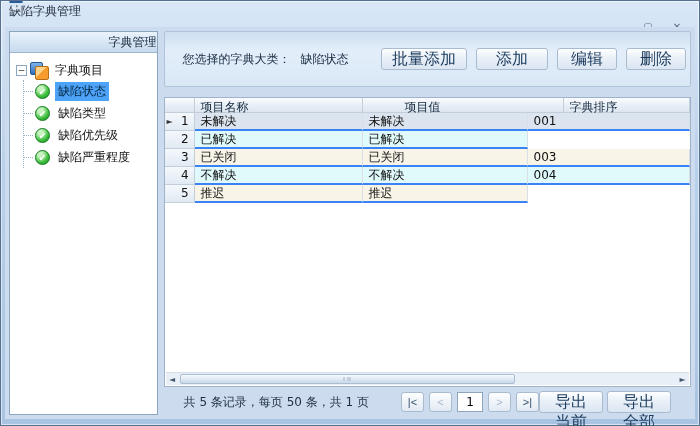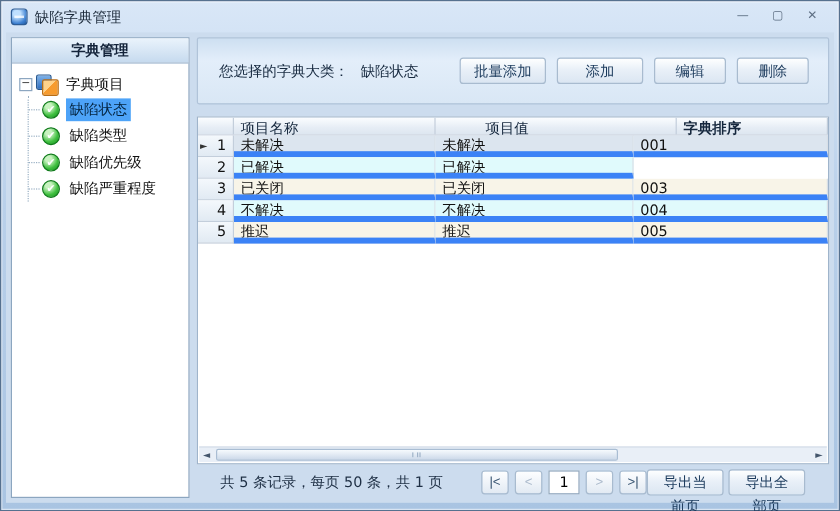--- a/index.html
+++ b/index.html
@@ -7,38 +7,38 @@
   body { background:#eee; }
 
   .window {
     position:relative; width:700px; height:426px;
     background:linear-gradient(#d9e7f7,#b9d0ea 40%,#a9c4e2);
     border:1px solid #56718f;
     box-shadow:inset 0 0 0 1px rgba(255,255,255,.55);
   }
 
   
-  .titlebar { position:absolute; top:0; left:0; right:0; height:26px; display:flex; align-items:center; padding:0 8px; }
+  .titlebar { position:absolute; top:0; left:0; right:0; height:26px; display:flex; align-items:flex-start; padding:0 8px;flex-direction:column; }
   .app-icon { width:14px; height:14px; border-radius:3px; margin-right:6px;
     background:radial-gradient(circle at 35% 30%, #bfe0ff 0 25%, #3c7fd0 70%, #235a9e);
     border:1px solid #2c5c96; position:relative; }
   .app-icon::after { content:""; position:absolute; left:2px; top:5px; right:2px; height:2px; background:rgba(255,255,255,.75); }
   .title-text { font-size:12px; color:#1c2a3a; }
   .win-controls { margin-left:auto; display:flex; gap:13px; padding-right:6px; }
   .win-btn { width:16px; height:14px; display:flex; align-items:center; justify-content:center;
     color:#5d6e82; font-size:10px; line-height:1; cursor:default; }
 
   
   .content { position:absolute; top:26px; left:4px; right:4px; bottom:6px;
     background:#ccdcee; display:flex; padding:4px; }
 
   
   .sidebar { width:178px; background:#fff; border:1px solid #8ca6c0; display:flex; flex-direction:column; }
   .sidebar-header { height:21px; background:linear-gradient(#eaf3fc,#c6daee);
-    border-bottom:1px solid #9fb6cf; text-align:center; font-size:12px; font-weight:bold;
+    border-bottom:1px solid #9fb6cf; text-align:right; font-size:12px; font-weight:normal;
     color:#13233a; line-height:20px; }
   .tree { padding:7px 3px 3px 6px; font-size:12px; color:#111; }
   .tree-root { display:flex; align-items:center; height:20px; }
   .expander { width:11px; height:11px; border:1px solid #8ca6c0; background:#fff; color:#333;
     font-size:9px; line-height:9px; text-align:center; margin-right:3px; flex:0 0 auto; }
   .folder-icon { position:relative; width:17px; height:16px; margin-right:5px; flex:0 0 auto; }
   .folder-icon::before { content:""; position:absolute; left:0; top:0; width:11px; height:11px;
     background:linear-gradient(#7fb2e8,#2f6fc2); border:1px solid #24568f; border-radius:2px; }
   .folder-icon::after { content:""; position:absolute; left:5px; top:4px; width:12px; height:12px;
     background:linear-gradient(135deg,#ffd28a 0 45%, #f79b2e 45%); border:1px solid #b96d14; border-radius:2px; }
@@ -50,44 +50,44 @@
     border:1px solid #0f7a1a; color:#fff; font-size:9px; line-height:14px; text-align:center; font-weight:bold; }
   .tree-label { padding:1px 3px; white-space:nowrap; }
   .tree-item.selected .tree-label { background:#4da3f8; color:#04243f; }
 
   
   .main { flex:1; margin-left:6px; display:flex; flex-direction:column; }
 
   .topbox { height:56px; border:1px solid #b0c3d9; border-radius:2px;
     background:linear-gradient(#cfdff1,#e2edf9 30%,#dcE8f6);
     background:linear-gradient(#cddff1 0%,#e3eefa 35%,#d9e7f5 100%);
-    display:flex; align-items:center; padding:0 16px 0 18px;justify-content:center; }
+    display:flex; align-items:center; padding:0 4px 0 18px;justify-content:center; }
   .cat-label { font-size:12px; color:#16293f; }
   .cat-value { font-size:12px; color:#16293f; margin-left:10px; }
   .topbox .btns { margin-left:auto; display:flex; gap:9px; }
-  .btn { min-width:60px; height:22px; padding:0 10px; font-size:12px; color:#1b3a5c;
+  .btn { min-width:60px; height:22px; padding:0 10px; font-size:16px; color:#1b3a5c;
     background:linear-gradient(#feffff,#e9f0f8 45%,#dbe6f2);
     border:1px solid #a8bbcf; border-radius:3px; text-align:center; line-height:20px; cursor:default; }
   .btn.wide { min-width:72px; }
 
   .tablebox { flex:1; margin-top:10px; border:1px solid #9fb4cb; background:#fff;
     position:relative; overflow:hidden; font-size:12px; }
   .thead { display:flex; height:15px;
     background:linear-gradient(#fbfdff,#e6edf5 60%,#dde6f0); border-bottom:1px solid #c3cedb; color:#15273d; }
   .th { border-right:1px solid #c3cedb; line-height:19px; padding-left:6px; }
   .th.c0 { width:30px; padding-left:0; }
   .th.c1 { width:168px; }
   .th.c2 { width:165px;margin-left:36px; }
-  .th.c3 { flex:1;font-weight:bold; }
+  .th.c3 { flex:1; }
   .trow { display:flex; height:18px; color:#111; }
   .rowhead { width:30px; background:linear-gradient(#f4f8fc,#e1eaf3);
     border-right:1px solid #c3cedb; border-bottom:1px solid #c3cedb;
     text-align:right; padding-right:5px; line-height:17px; position:relative; }
   .rowhead .arrow { position:absolute; left:2px; top:0; font-size:8px; color:#333; line-height:17px; }
-  .td { border-right:1px solid #d9dfe7; border-bottom:5px solid #3b82f6; padding-left:6px; line-height:17px; white-space:nowrap; overflow:hidden; }
+  .td { border-right:1px solid #d9dfe7; border-bottom:2px solid #3b82f6; padding-left:6px; line-height:17px; white-space:nowrap; overflow:hidden; }
   .td.c1 { width:168px; }
   .td.c2 { width:165px; }
   .td.c3 { flex:1; }
   .row-sel  .td { background:#dce5ef; }
   .row-cyan .td { background:#e0fafc; }
   .row-cream .td { background:#f8f4e8; }
 
   .hscroll { position:absolute; left:1px; right:1px; bottom:1px; height:13px;
     background:#e9eff7; border-top:1px solid #d4dde8; display:flex; align-items:center; }
   .hs-arrow { width:13px; height:13px; font-size:8px; line-height:13px; text-align:center; color:#44566c; flex:0 0 auto; }
@@ -200,21 +200,20 @@
         <div class="trow row-cyan">
           <div class="rowhead"><span>4</span></div>
           <div class="td c1">不解决</div>
           <div class="td c2">不解决</div>
           <div class="td c3">004</div>
         </div>
         <div class="trow row-cream">
           <div class="rowhead"><span>5</span></div>
           <div class="td c1">推迟</div>
           <div class="td c2">推迟</div>
-          <div class="td c3">005</div>
         </div>
 
         <div class="hscroll">
           <span class="hs-arrow">◄</span>
           <span class="hs-thumb">
               <span class="hs-grip"></span>
             </span>
           <span class="hs-arrow right">►</span>
         </div>
       </div>

